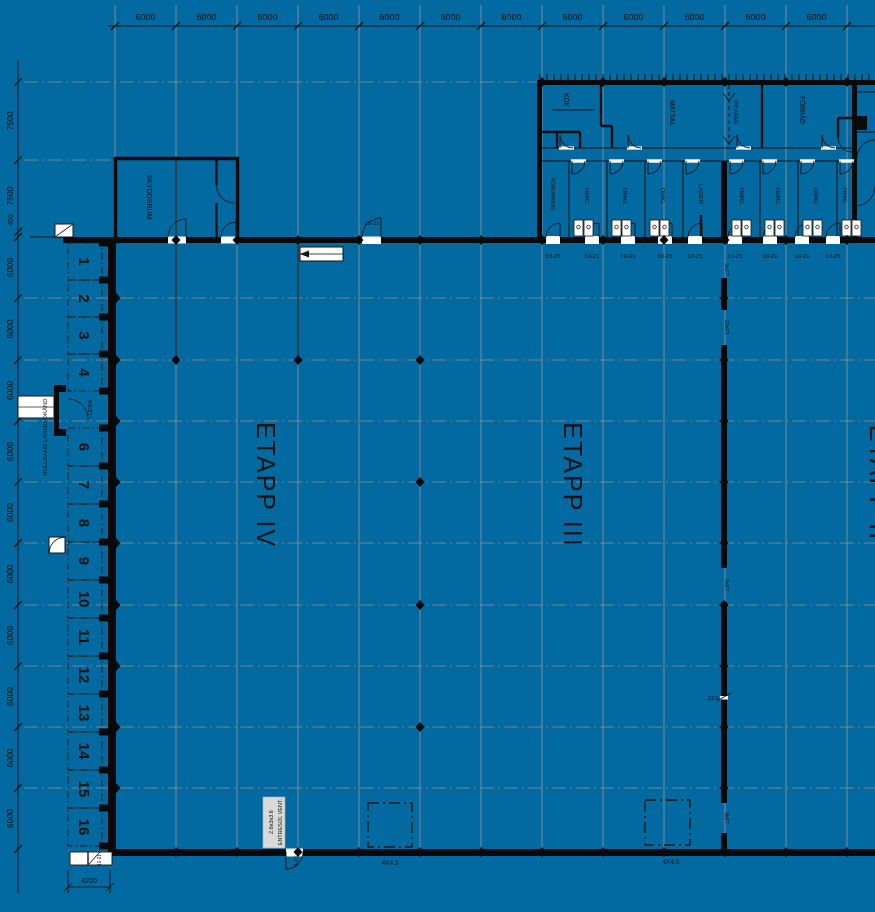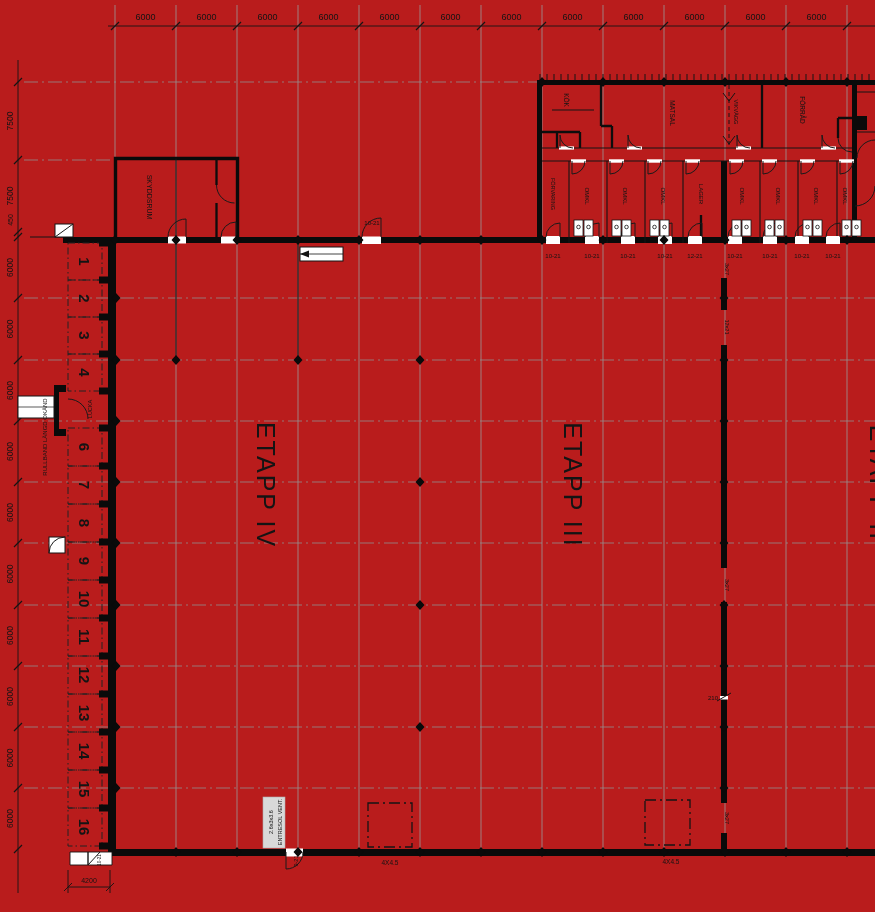--- a/index.html
+++ b/index.html
@@ -1,16 +1,16 @@
 <!DOCTYPE html>
 <html><head>
 <meta charset="utf-8">
 <style>
   html,body{margin:0;padding:0;background:#ffffff;}
-  .wrap{width:875px;height:912px;overflow:hidden;background:#b91c1c;}
+  .wrap{width:875px;height:912px;overflow:hidden;background:#0369a1;}
   svg{display:block;}
   text{font-family:"Liberation Sans","DejaVu Sans",sans-serif;fill:#141414;}
 </style>
 </head>
 <body>
 
 <div class="wrap">
 <svg id="plan-svg" width="875" height="912" viewBox="0 0 875 912" xmlns="http://www.w3.org/2000/svg">
 
   <g id="g-grid">

